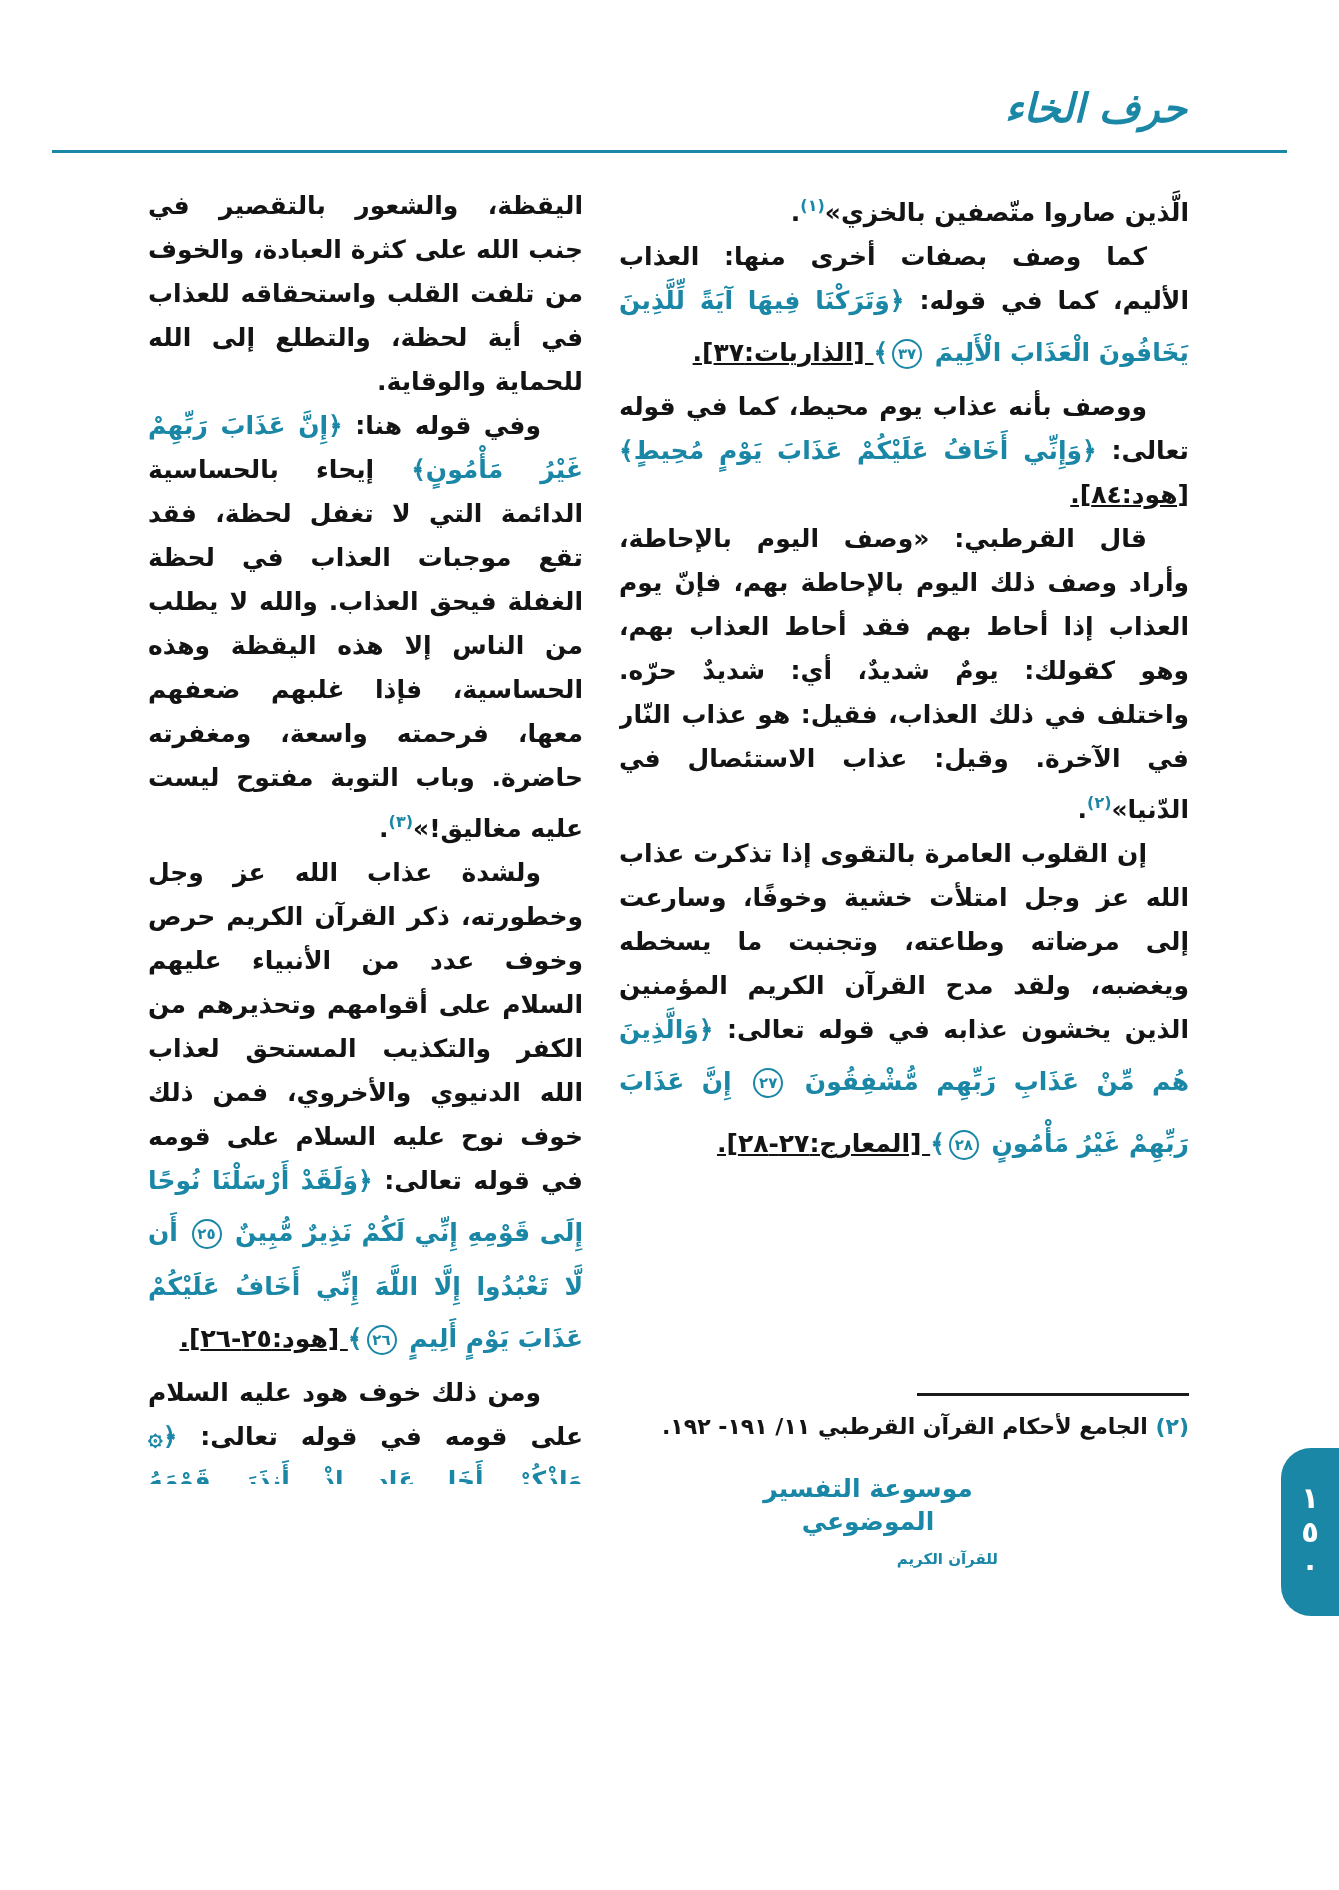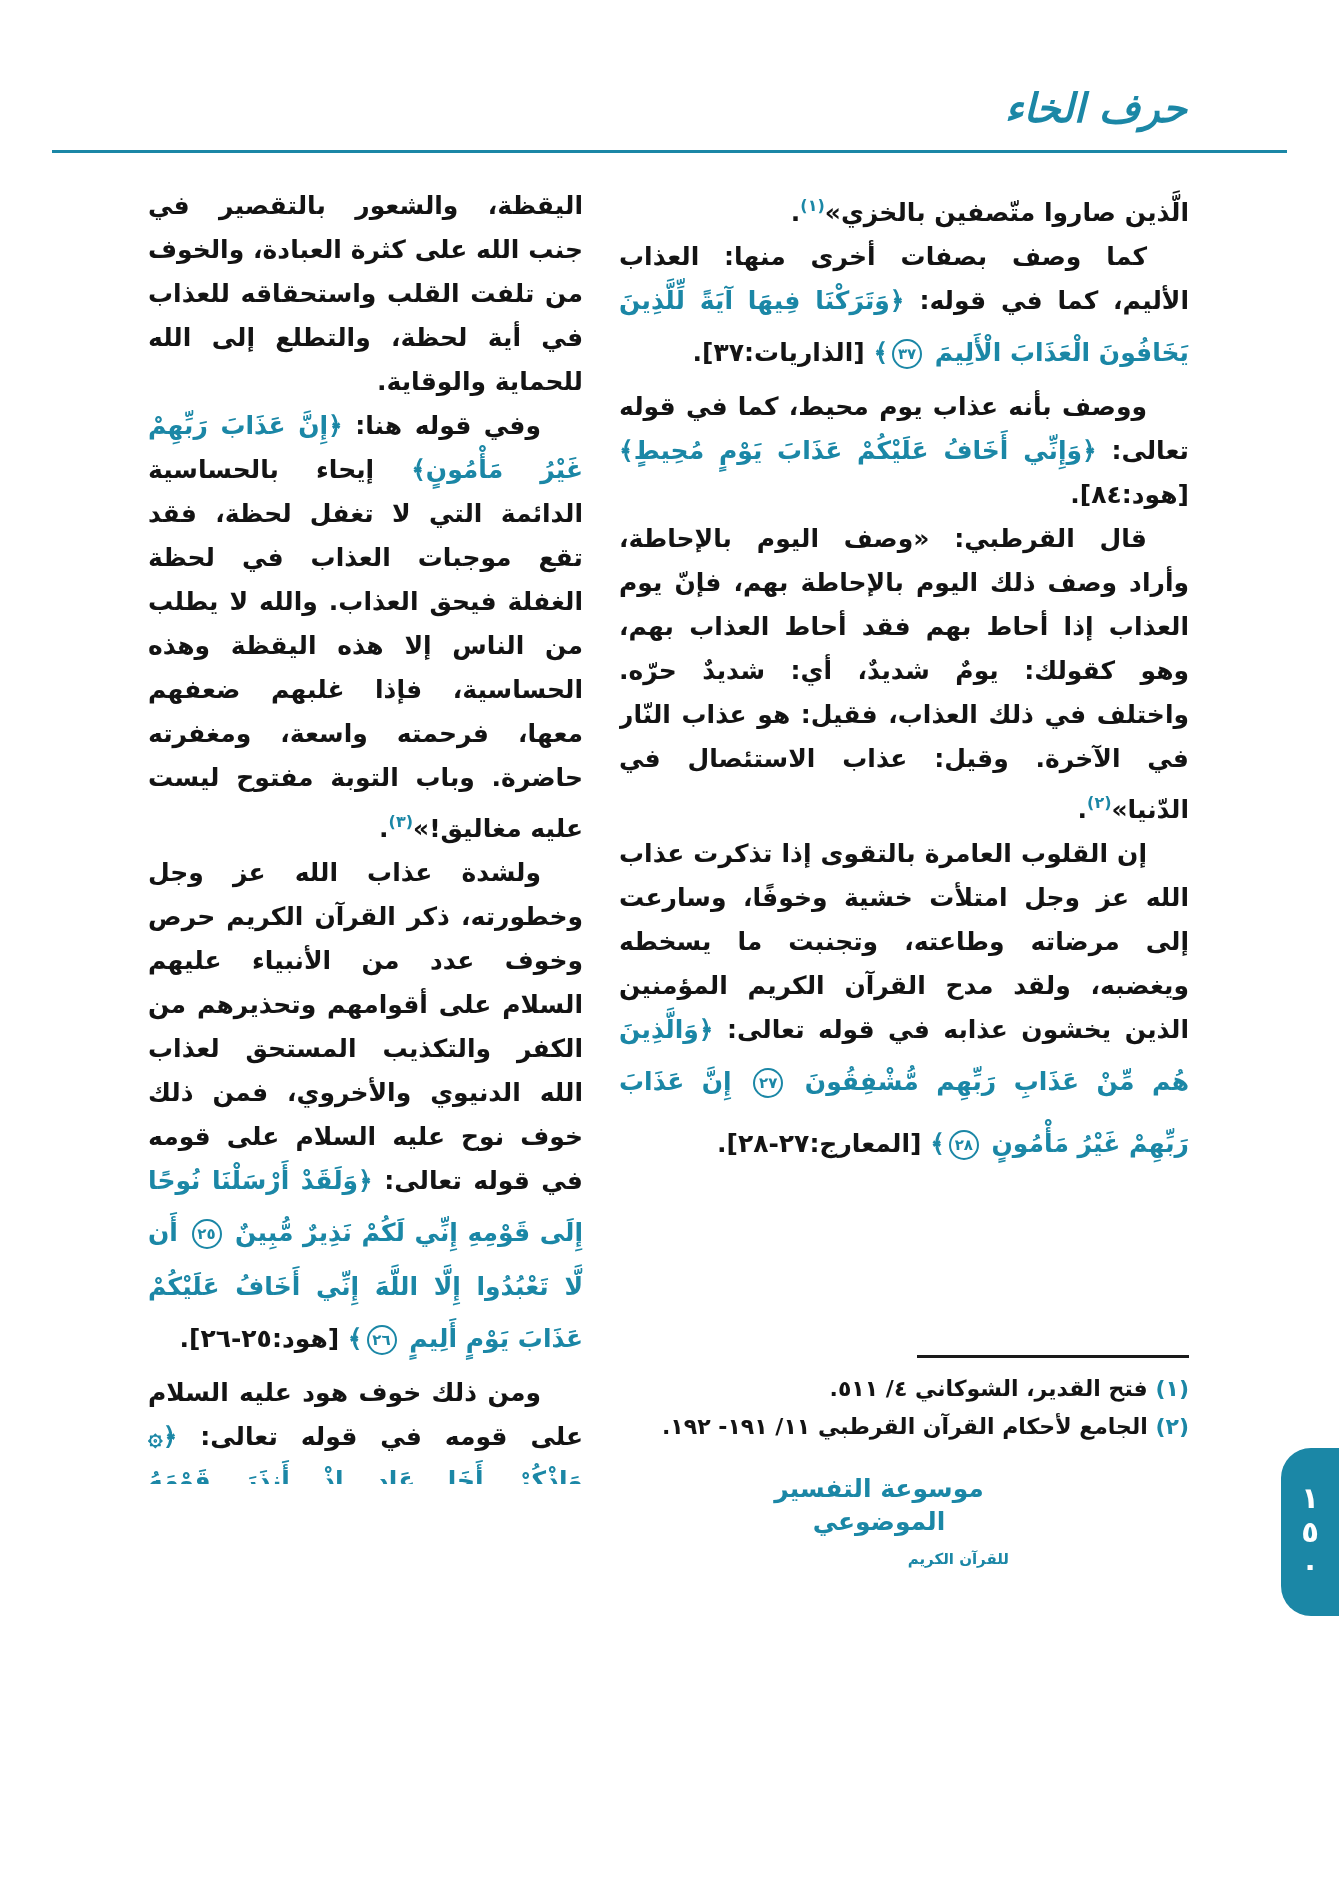--- a/index.html
+++ b/index.html
@@ -20,38 +20,38 @@
   .col-right { width:570px; height:1262px; }
   .col-left  { width:435px; height:1300px; }
 
   .para {
     margin:0; font-size:25px; line-height:44px; font-weight:bold; color:var(--ink);
     text-align:justify;
   }
   .para.indent { text-indent:42px; }
   .seg-n { color:var(--ink); }
   .seg-q { color:var(--accent); }
-  .seg-r { color:var(--ink); }
+  .seg-r { color:var(--ink);text-decoration:underline; }
   .seg-f { color:var(--accent); font-size:16px; vertical-align:10px; }
   .seg-a {
     display:inline-block; width:30px; height:30px; line-height:26px; text-indent:0;
     border:2px solid var(--accent); border-radius:50%;
     color:var(--accent); font-size:15px; font-weight:bold; text-align:center;
     vertical-align:middle; margin:16px 4px;
   }
 
   .footnotes { margin-top:auto; }
   .fn-rule { width:272px; height:3px; background:#1a1a1a; margin:0 0 12px 0; }
   .footnote {
     font-size:22px; line-height:38px; font-weight:bold; color:var(--ink);
     padding-right:50px; text-indent:-50px; text-align:justify;
   }
   .fn-marker { color:var(--accent); }
 
-  .emblem { position:absolute; top:1472px; right:330px; width:260px; text-align:center; color:var(--accent); }
+  .emblem { position:absolute; top:1472px; right:341px; width:260px; text-align:center; color:var(--accent); }
   .emblem-title { font-size:25px; font-weight:bold; line-height:33px; }
   .emblem-sub { font-size:15px; font-weight:bold; margin-top:12px;text-align:right; }
 
   .page-badge {
     position:absolute; top:1448px; right:0; width:58px; height:168px;
     background:var(--accent); border-radius:30px 0 0 30px;
     display:flex; align-items:center; justify-content:center;
   }
   .page-number {
     color:#ffffff; font-size:29px; font-weight:bold;
@@ -72,21 +72,20 @@
       <div class="paras">
           <p class="para"><span class="seg-n">الَّذين صاروا متّصفين بالخزي»</span><span class="seg-f">(١)</span><span class="seg-n">.</span></p>
           <p class="para indent"><span class="seg-n">كما وصف بصفات أخرى منها: العذاب الأليم، كما في قوله: </span><span class="seg-q">﴿وَتَرَكْنَا فِيهَا آيَةً لِّلَّذِينَ يَخَافُونَ الْعَذَابَ الْأَلِيمَ </span><span class="seg-a">٣٧</span><span class="seg-q">﴾</span><span class="seg-r"> [الذاريات:٣٧].</span></p>
           <p class="para indent"><span class="seg-n">ووصف بأنه عذاب يوم محيط، كما في قوله تعالى: </span><span class="seg-q">﴿وَإِنِّي أَخَافُ عَلَيْكُمْ عَذَابَ يَوْمٍ مُحِيطٍ﴾</span><span class="seg-r"> [هود:٨٤].</span></p>
           <p class="para indent"><span class="seg-n">قال القرطبي: «وصف اليوم بالإحاطة، وأراد وصف ذلك اليوم بالإحاطة بهم، فإنّ يوم العذاب إذا أحاط بهم فقد أحاط العذاب بهم، وهو كقولك: يومٌ شديدٌ، أي: شديدٌ حرّه. واختلف في ذلك العذاب، فقيل: هو عذاب النّار في الآخرة. وقيل: عذاب الاستئصال في الدّنيا»</span><span class="seg-f">(٢)</span><span class="seg-n">.</span></p>
           <p class="para indent"><span class="seg-n">إن القلوب العامرة بالتقوى إذا تذكرت عذاب الله عز وجل امتلأت خشية وخوفًا، وسارعت إلى مرضاته وطاعته، وتجنبت ما يسخطه ويغضبه، ولقد مدح القرآن الكريم المؤمنين الذين يخشون عذابه في قوله تعالى: </span><span class="seg-q">﴿وَالَّذِينَ هُم مِّنْ عَذَابِ رَبِّهِم مُّشْفِقُونَ </span><span class="seg-a">٢٧</span><span class="seg-q"> إِنَّ عَذَابَ رَبِّهِمْ غَيْرُ مَأْمُونٍ </span><span class="seg-a">٢٨</span><span class="seg-q">﴾</span><span class="seg-r"> [المعارج:٢٧-٢٨].</span></p>
         </div>
       <div class="footnotes">
         <div class="fn-rule"></div>
         <div>
-            <div class="footnote"><span class="fn-marker">(١)</span> فتح القدير، الشوكاني ٤/ ٥١١.</div>
             <div class="footnote"><span class="fn-marker">(٢)</span> الجامع لأحكام القرآن القرطبي ١١/ ١٩١- ١٩٢.</div>
           </div>
       </div>
     </div>
 
     <div class="col col-left">
       <div class="paras">
           <p class="para"><span class="seg-n">اليقظة، والشعور بالتقصير في جنب الله على كثرة العبادة، والخوف من تلفت القلب واستحقاقه للعذاب في أية لحظة، والتطلع إلى الله للحماية والوقاية.</span></p>
           <p class="para indent"><span class="seg-n">وفي قوله هنا: </span><span class="seg-q">﴿إِنَّ عَذَابَ رَبِّهِمْ غَيْرُ مَأْمُونٍ﴾</span><span class="seg-n"> إيحاء بالحساسية الدائمة التي لا تغفل لحظة، فقد تقع موجبات العذاب في لحظة الغفلة فيحق العذاب. والله لا يطلب من الناس إلا هذه اليقظة وهذه الحساسية، فإذا غلبهم ضعفهم معها، فرحمته واسعة، ومغفرته حاضرة. وباب التوبة مفتوح ليست عليه مغاليق!»</span><span class="seg-f">(٣)</span><span class="seg-n">.</span></p>
           <p class="para indent"><span class="seg-n">ولشدة عذاب الله عز وجل وخطورته، ذكر القرآن الكريم حرص وخوف عدد من الأنبياء عليهم السلام على أقوامهم وتحذيرهم من الكفر والتكذيب المستحق لعذاب الله الدنيوي والأخروي، فمن ذلك خوف نوح عليه السلام على قومه في قوله تعالى: </span><span class="seg-q">﴿وَلَقَدْ أَرْسَلْنَا نُوحًا إِلَى قَوْمِهِ إِنِّي لَكُمْ نَذِيرٌ مُّبِينٌ </span><span class="seg-a">٢٥</span><span class="seg-q"> أَن لَّا تَعْبُدُوا إِلَّا اللَّهَ إِنِّي أَخَافُ عَلَيْكُمْ عَذَابَ يَوْمٍ أَلِيمٍ </span><span class="seg-a">٢٦</span><span class="seg-q">﴾</span><span class="seg-r"> [هود:٢٥-٢٦].</span></p>

